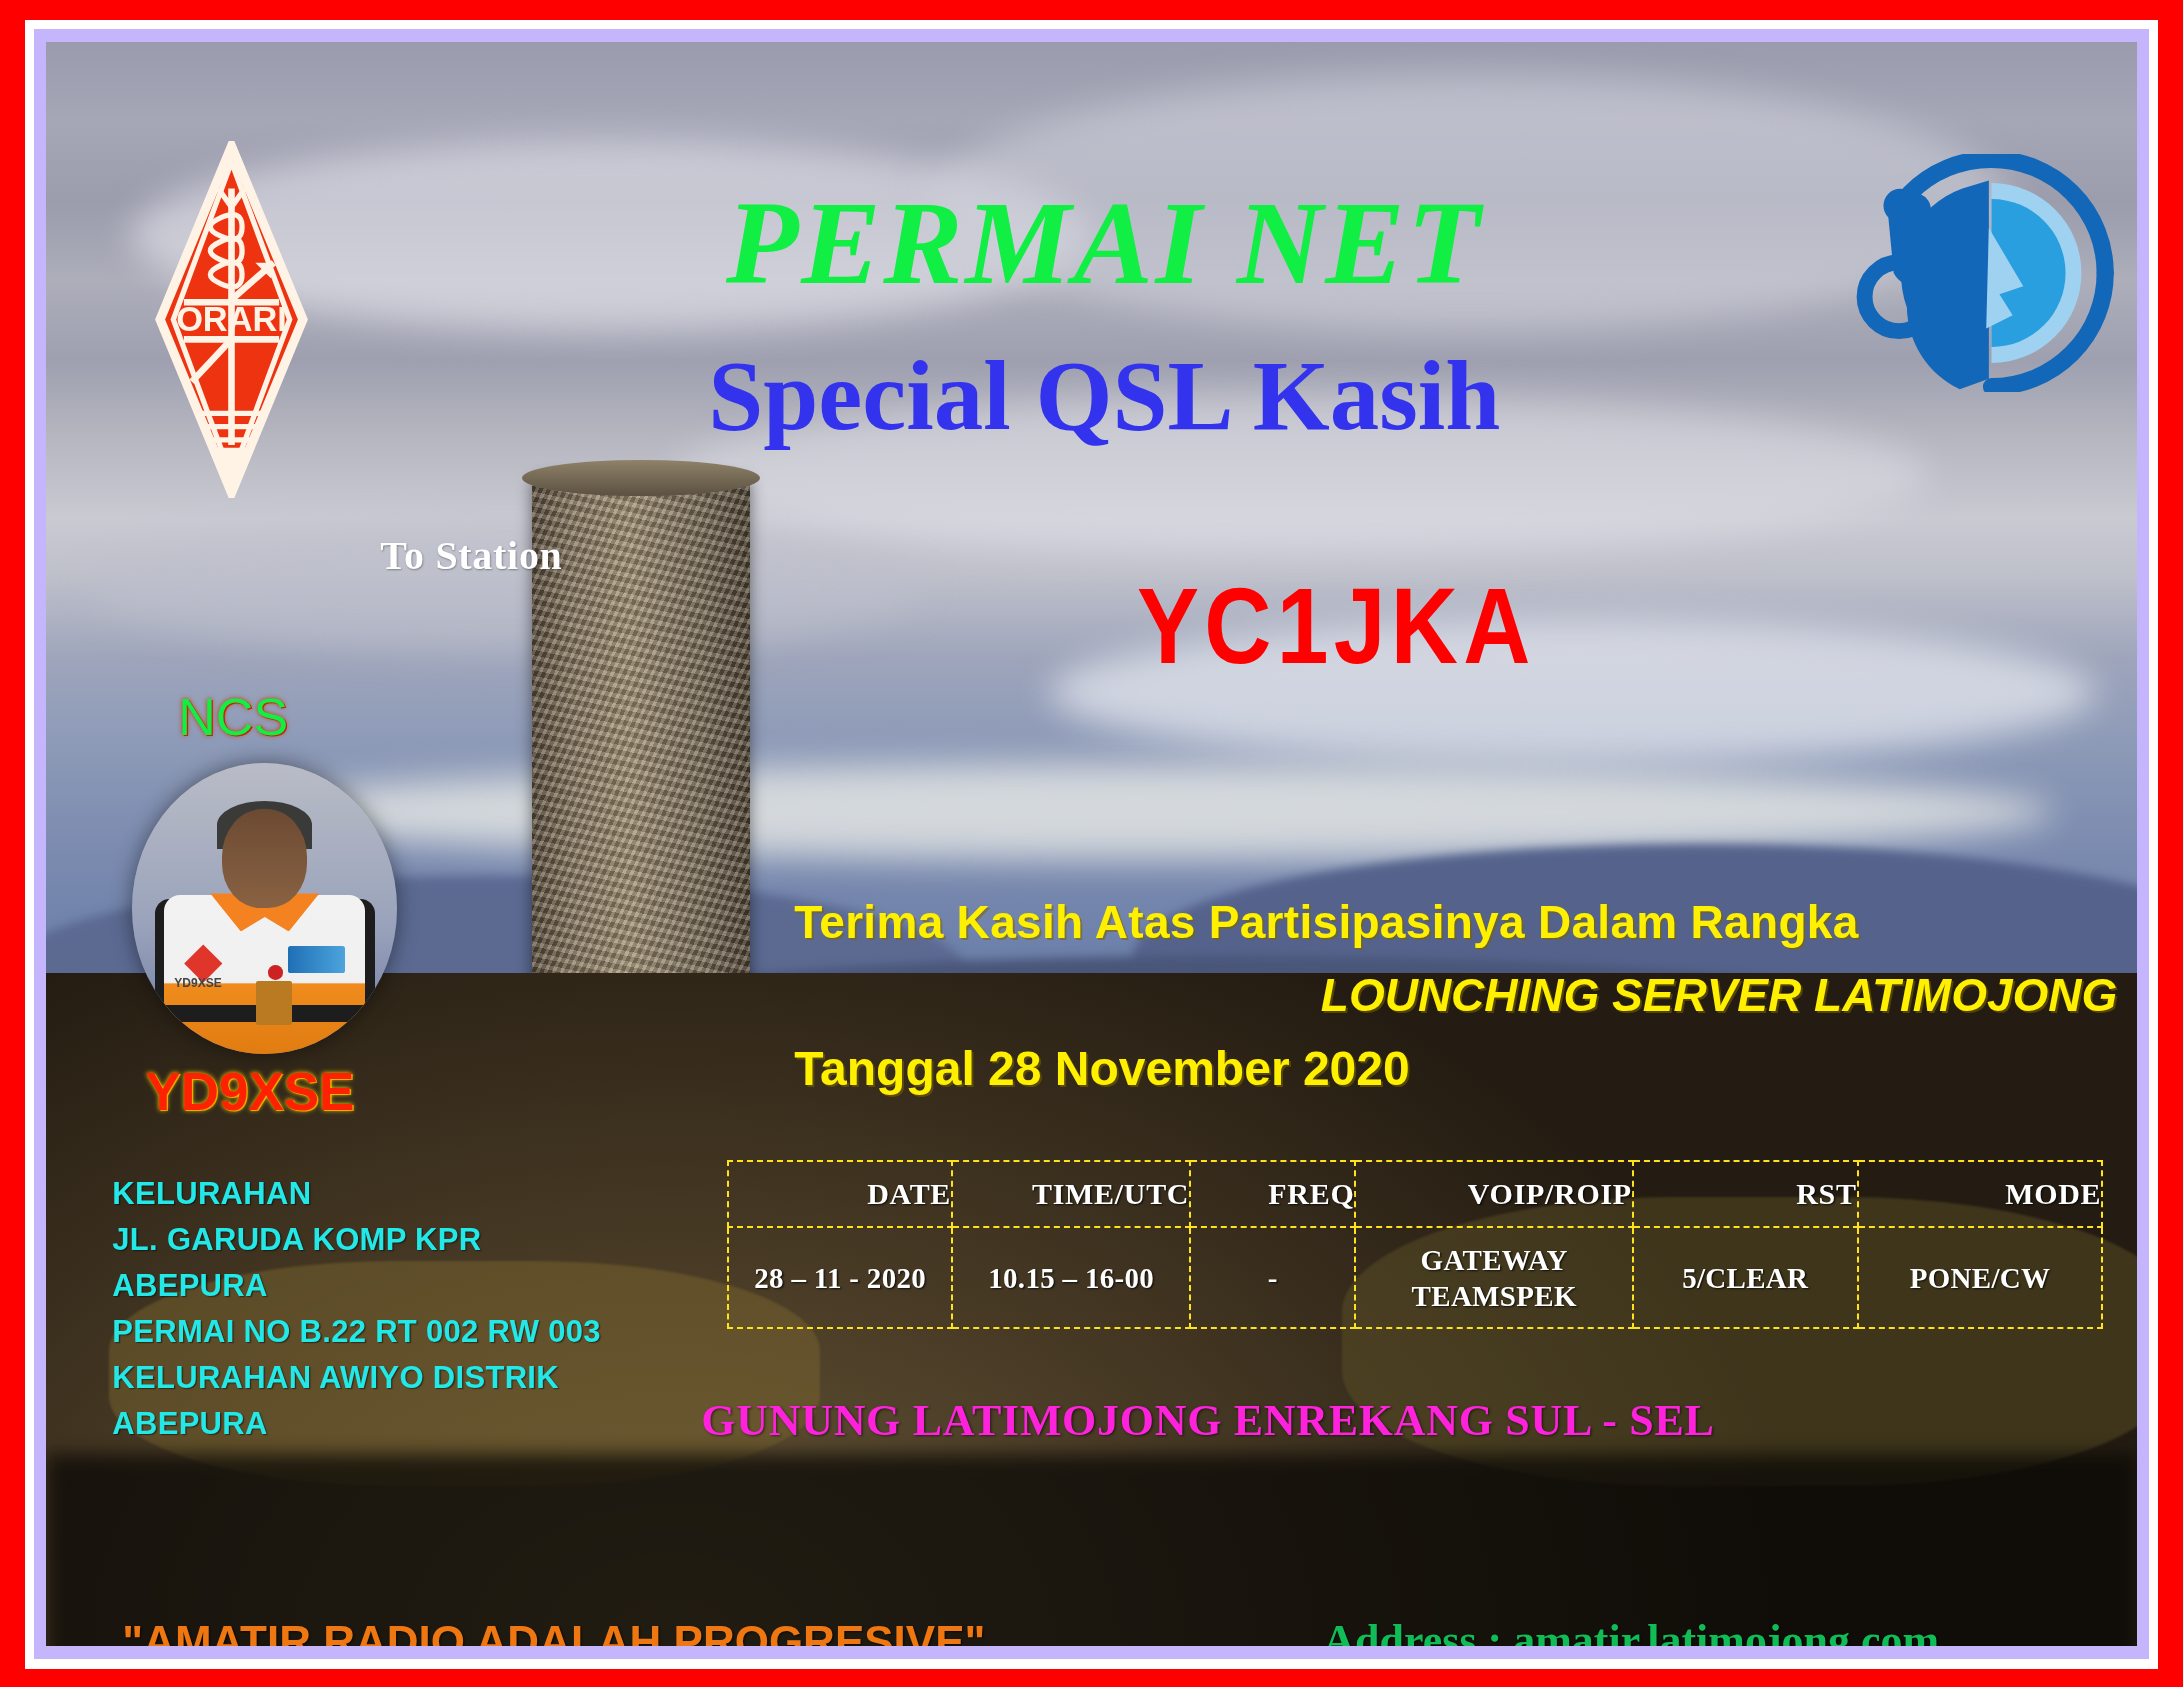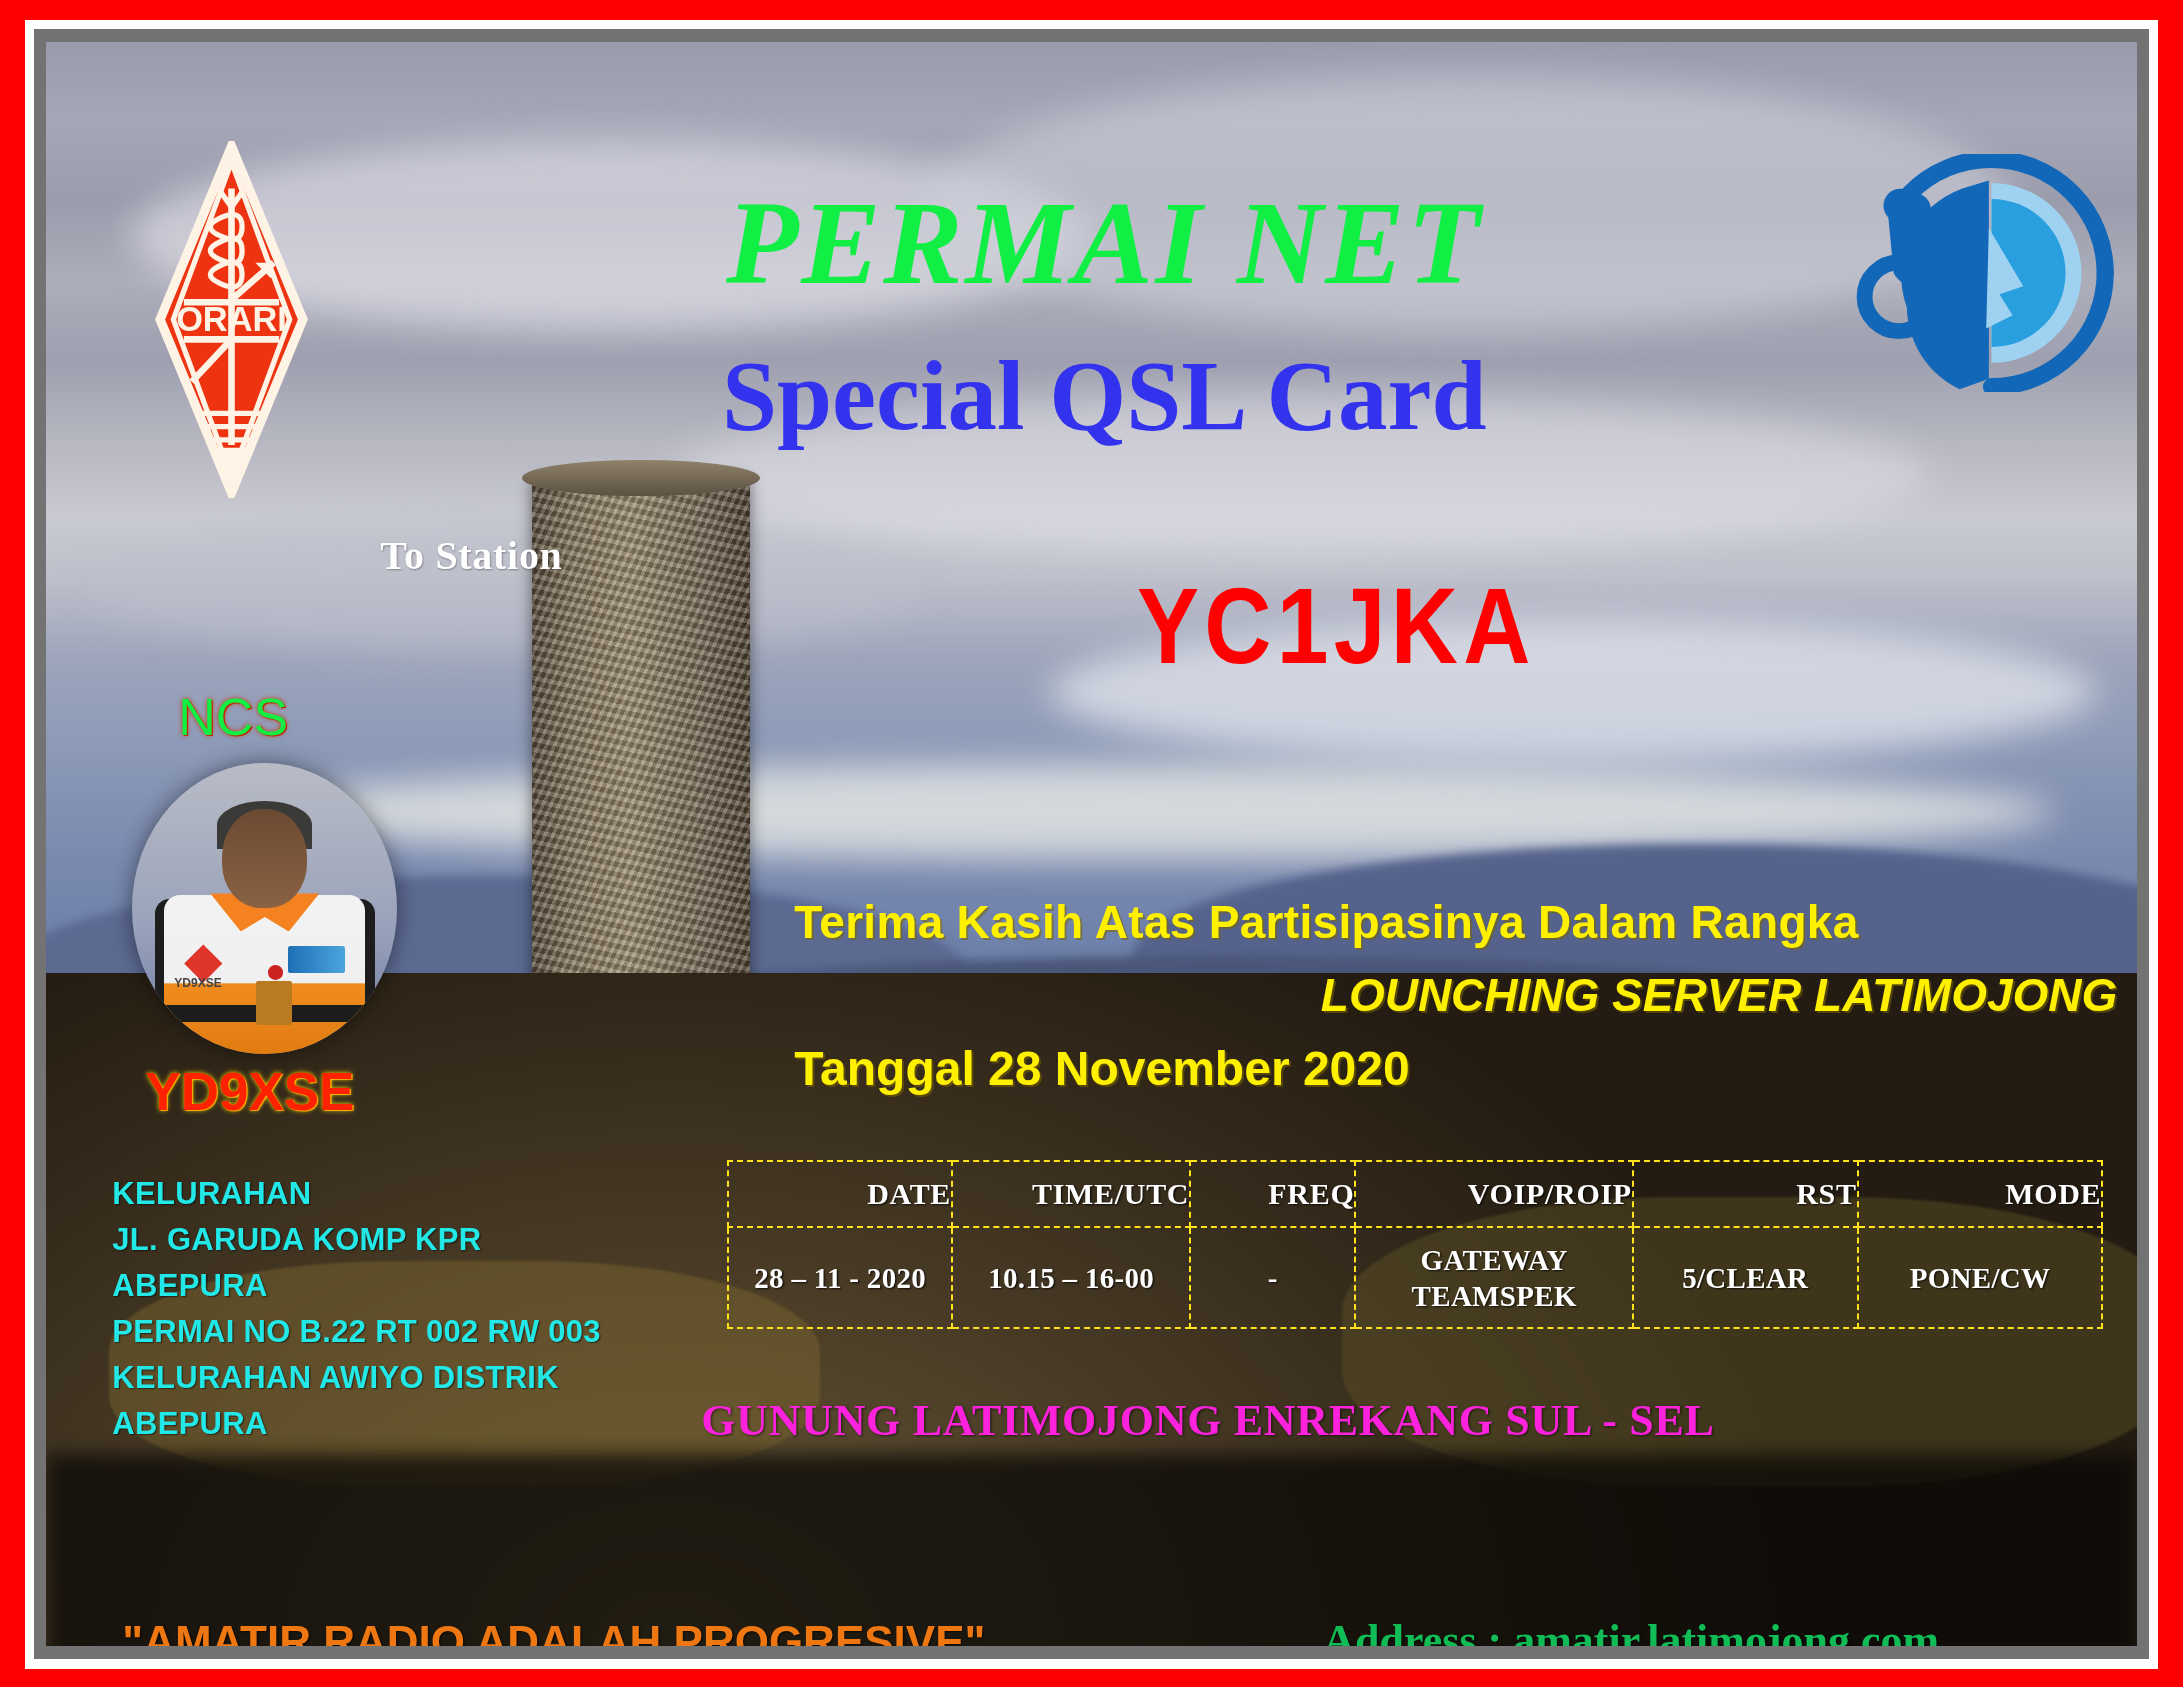--- a/index.html
+++ b/index.html
@@ -1,21 +1,21 @@
 <!DOCTYPE html>
 <html style="font-size:10.6px"><head>
 <meta charset="utf-8">
 <style>
   html,body{margin:0;padding:0;background:#fff;}
   body{width:2183px;height:1687px;font-family:"Liberation Serif",serif;overflow:hidden;}
 
   
   .card{position:relative;width:2183px;height:1687px;background:#ff0000;box-sizing:border-box;}
   .white-gap{position:absolute;left:25px;top:20px;right:25px;bottom:18.5px;background:#ffffff;}
-  .red-inner{position:absolute;left:9.3px;top:9.3px;right:9.3px;bottom:9.3px;background:#737373;}
+  .red-inner{position:absolute;left:9.3px;top:9.3px;right:9.3px;bottom:9.3px;background:#c4b5fd;}
   .photo{position:absolute;left:12px;top:13.2px;right:12px;bottom:13.2px;overflow:hidden;background:#6b7183;}
 
   
   .bg{position:absolute;inset:0;}
   .sky{position:absolute;left:0;top:0;width:100%;height:62%;
        background:
          linear-gradient(to bottom,
            #9a9cae 0%, #a5a6b6 8%, #9b9cac 16%,
            #adaeba 24%, #9ea0b0 32%, #b6b7c0 40%,
            #c9cad2 48%, #bdbfca 54%, #9ea5bb 62%,
@@ -195,21 +195,21 @@
             <path d="M110,22 a68,68 0 0 1 68,68 a68,68 0 0 1 -68,68 z" fill="#9fd2f0"></path>
             <path d="M110,34 a56,56 0 0 1 56,56 a56,56 0 0 1 -56,56 z" fill="#2a9fe0"></path>
             <path d="M108,20 l0,150 l-22,8 a70,70 0 0 1 -40,-62 a70,70 0 0 1 42,-90 z" fill="#1267b8"></path>
             <path d="M108,56 l26,44 l-18,6 l10,16 l-20,10 z" fill="#9fd2f0"></path>
             <path d="M50,30 a12,12 0 0 1 14,10 l6,44 a18,18 0 0 1 -34,6 l-4,-42 a12,12 0 0 1 18,-18 z" fill="#1267b8"></path>
             <circle cx="40" cy="108" r="26" fill="none" stroke="#1267b8" stroke-width="12"></circle>
           </svg>
         </div>
 
         <div class="title-special-net">PERMAI NET</div>
-        <div class="title-qsl">Special QSL Card</div>
+        <div class="title-qsl">Special QSL Kasih</div>
         <div class="label-to-station">To Station</div>
 
         <div class="callsign">YC1JKA</div>
 
         <div class="thanks">Terima Kasih Atas Partisipasinya Dalam Rangka</div>
         <div class="event">LOUNCHING SERVER LATIMOJONG</div>
         <div class="datetxt">Tanggal  28  November  2020</div>
 
         <div class="ncs">NCS</div>
         <div class="photo-oval">

